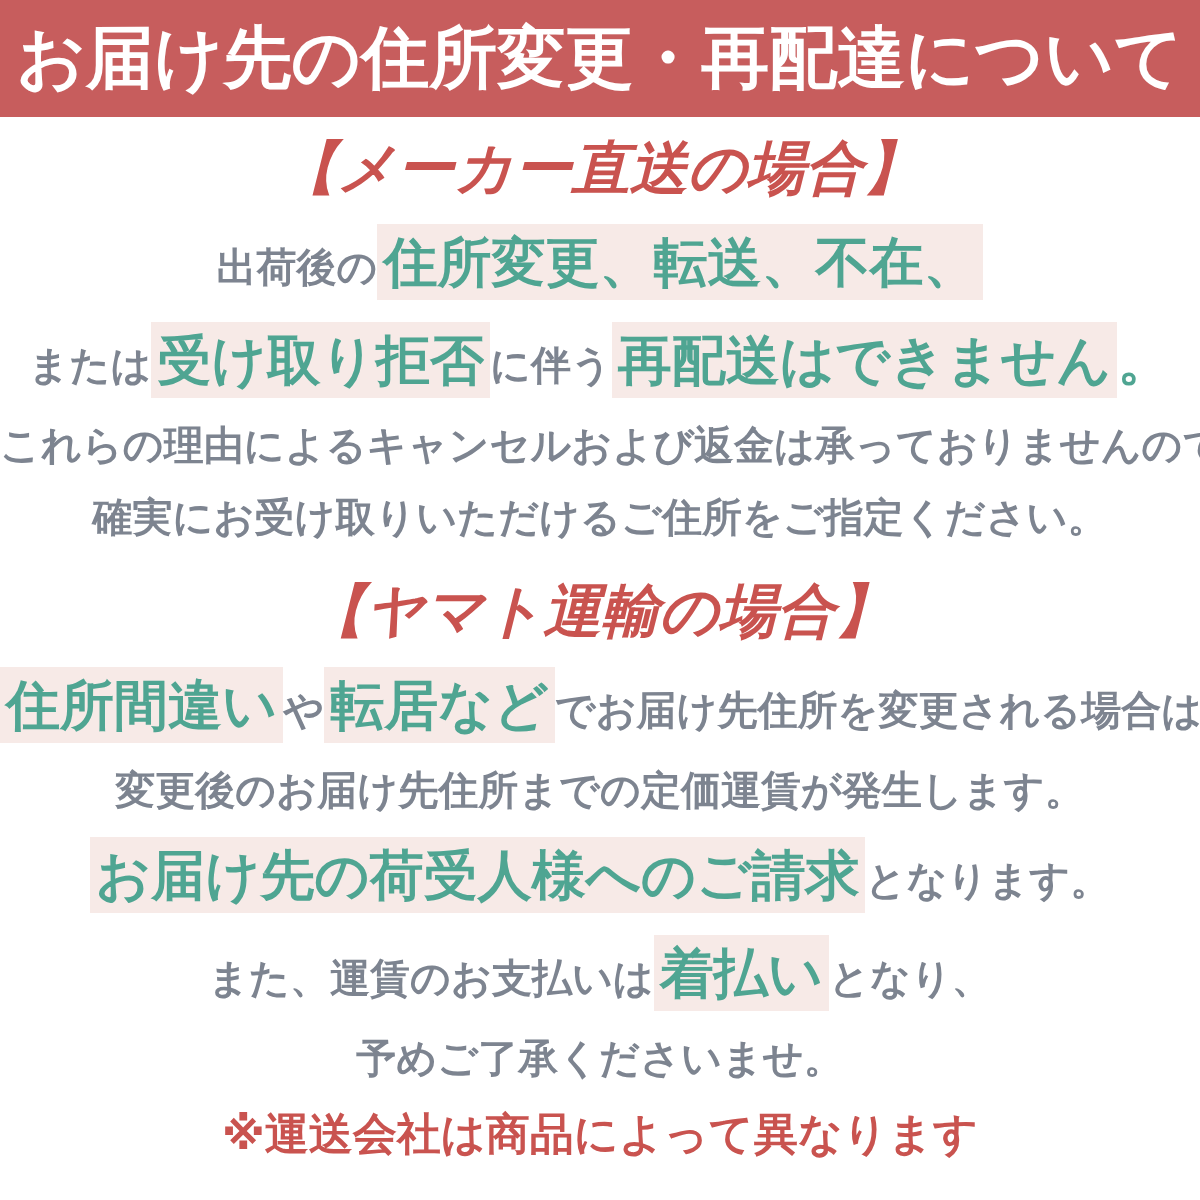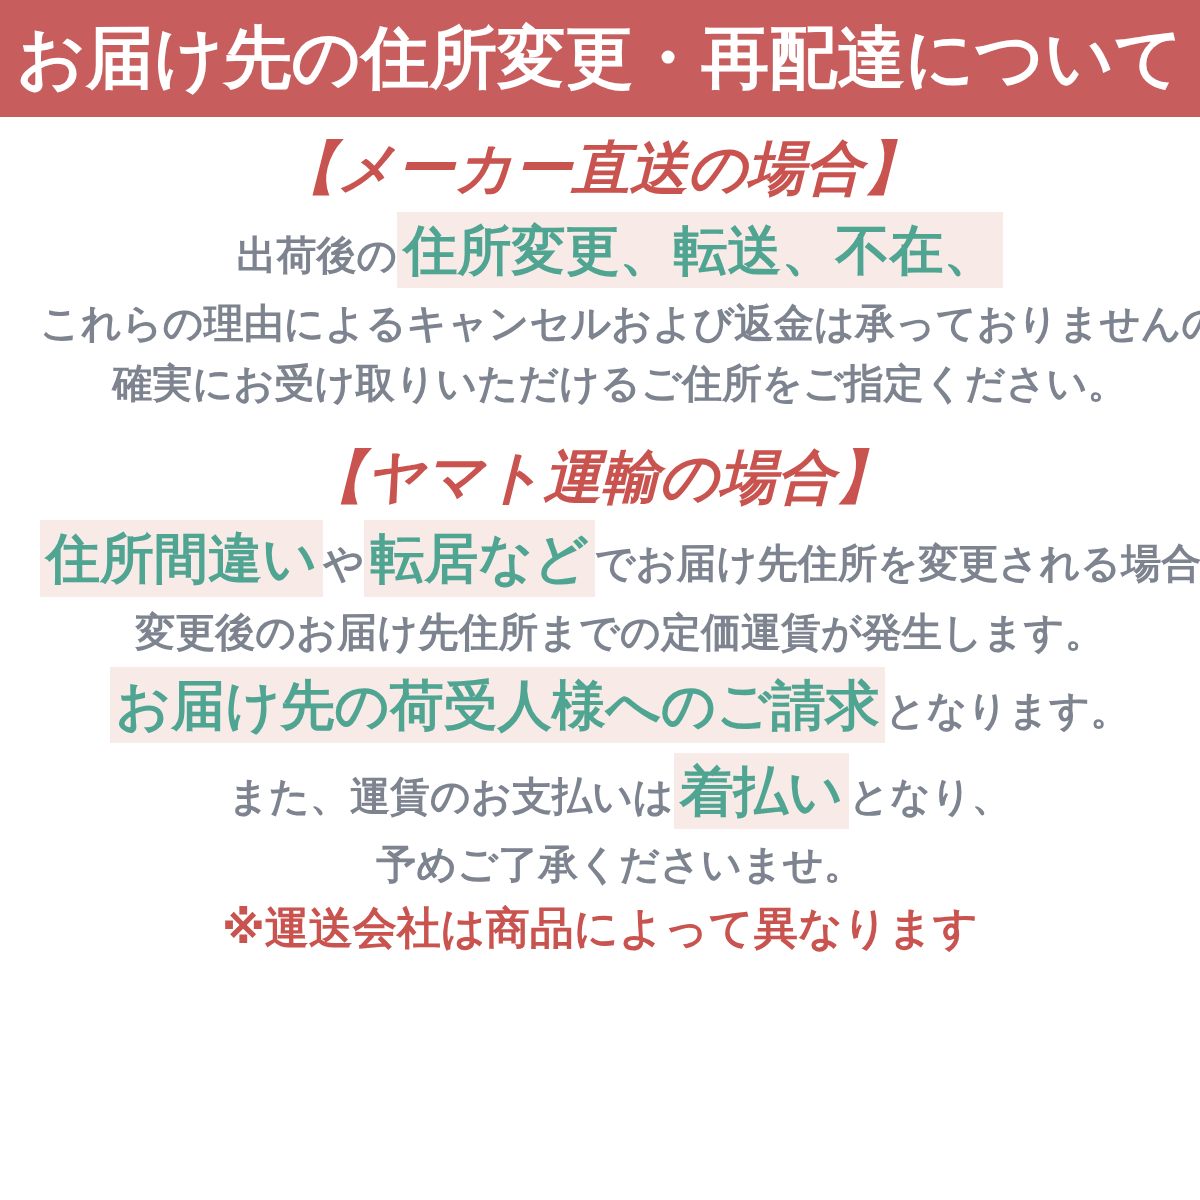--- a/index.html
+++ b/index.html
@@ -49,24 +49,23 @@
     font-size: 58px;
     font-weight: 700;
     line-height: 1.15;
     margin: 18px 0 0 0;
     font-style: italic;
   }
   #section-yamato h2.heading { margin-top: 36px; }
 
   .lines { }
   .line {
-    margin: 10px 0;
+    margin: 22px 0;
     line-height: 1.25;
     white-space: nowrap;
-    padding-left: 40px;
   }
   
   .seg-plain {
     color: var(--body-gray);
     font-size: 40px;
     font-weight: 600;
     vertical-align: baseline;
   }
   .seg-highlight {
     color: var(--highlight-teal);
@@ -105,20 +104,21 @@
   <header class="banner">
     <h1>お届け先の住所変更・再配達について</h1>
   </header>
 
   <main class="content">
 
     <section id="section-maker-direct">
       <h2 class="heading">【メーカー直送の場合】</h2>
       <div class="lines" id="maker-lines">
           <div class="line"><span class="seg-plain">出荷後の</span><span class="seg-highlight">住所変更、転送、不在、</span></div>
+          <div class="line"><span class="seg-plain">または</span><span class="seg-highlight">受け取り拒否</span><span class="seg-plain">に伴う</span><span class="seg-highlight">再配送はできません</span><span class="seg-teal">。</span></div>
           <div class="line"><span class="seg-plain">これらの理由によるキャンセルおよび返金は承っておりませんので、</span></div>
           <div class="line"><span class="seg-plain">確実にお受け取りいただけるご住所をご指定ください。</span></div>
         </div>
     </section>
 
     <section id="section-yamato">
       <h2 class="heading">【ヤマト運輸の場合】</h2>
       <div class="lines" id="yamato-lines">
           <div class="line"><span class="seg-highlight">住所間違い</span><span class="seg-plain">や</span><span class="seg-highlight">転居など</span><span class="seg-plain">でお届け先住所を変更される場合は、</span></div>
           <div class="line"><span class="seg-plain">変更後のお届け先住所までの定価運賃が発生します。</span></div>

